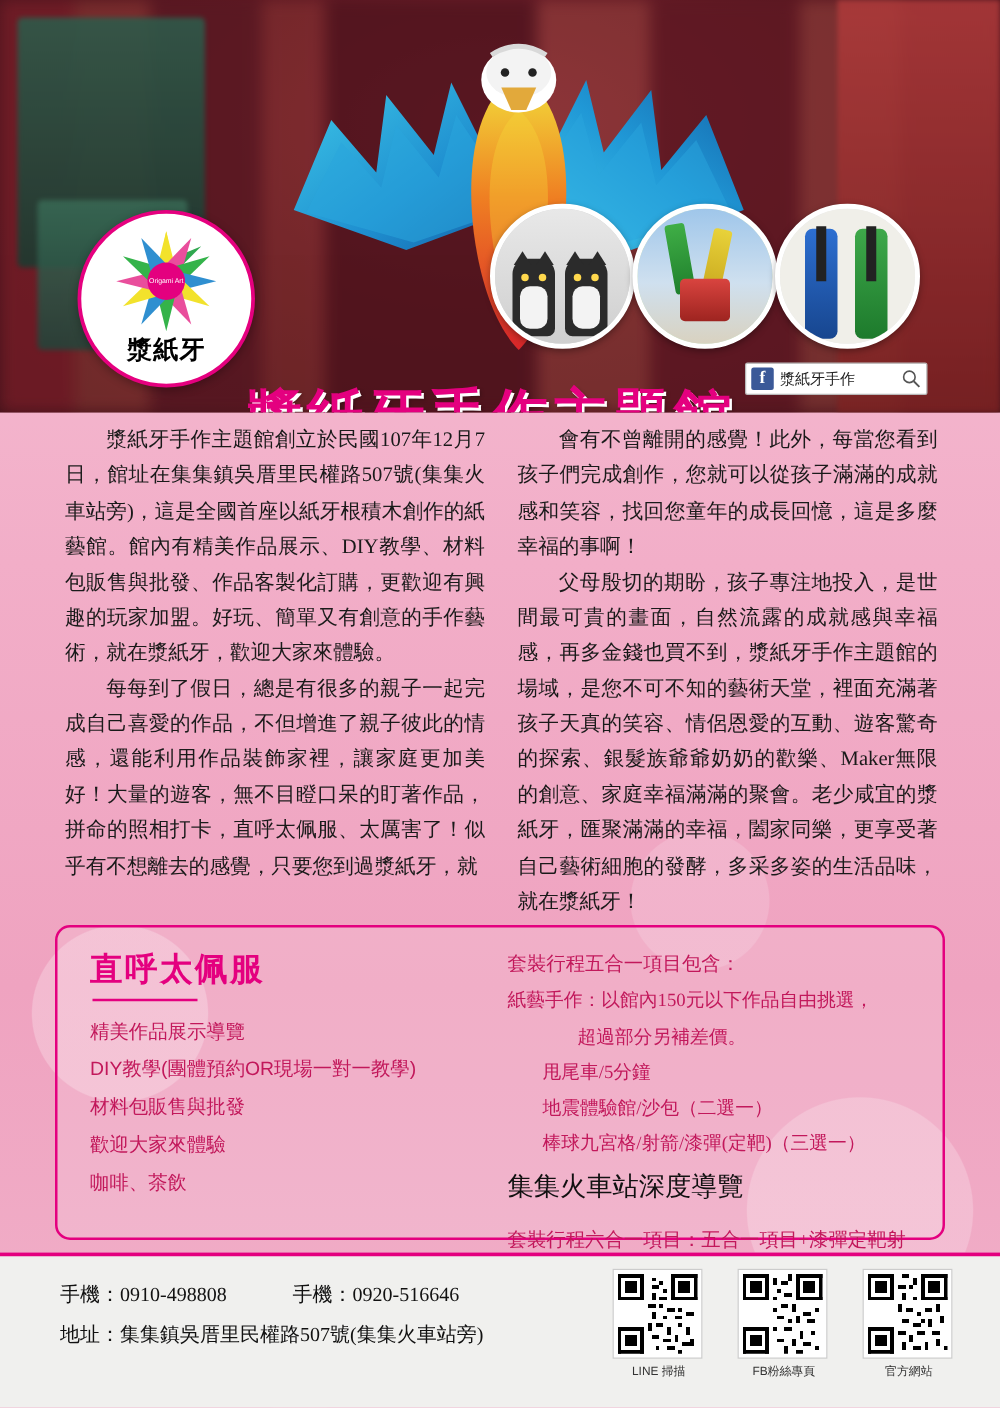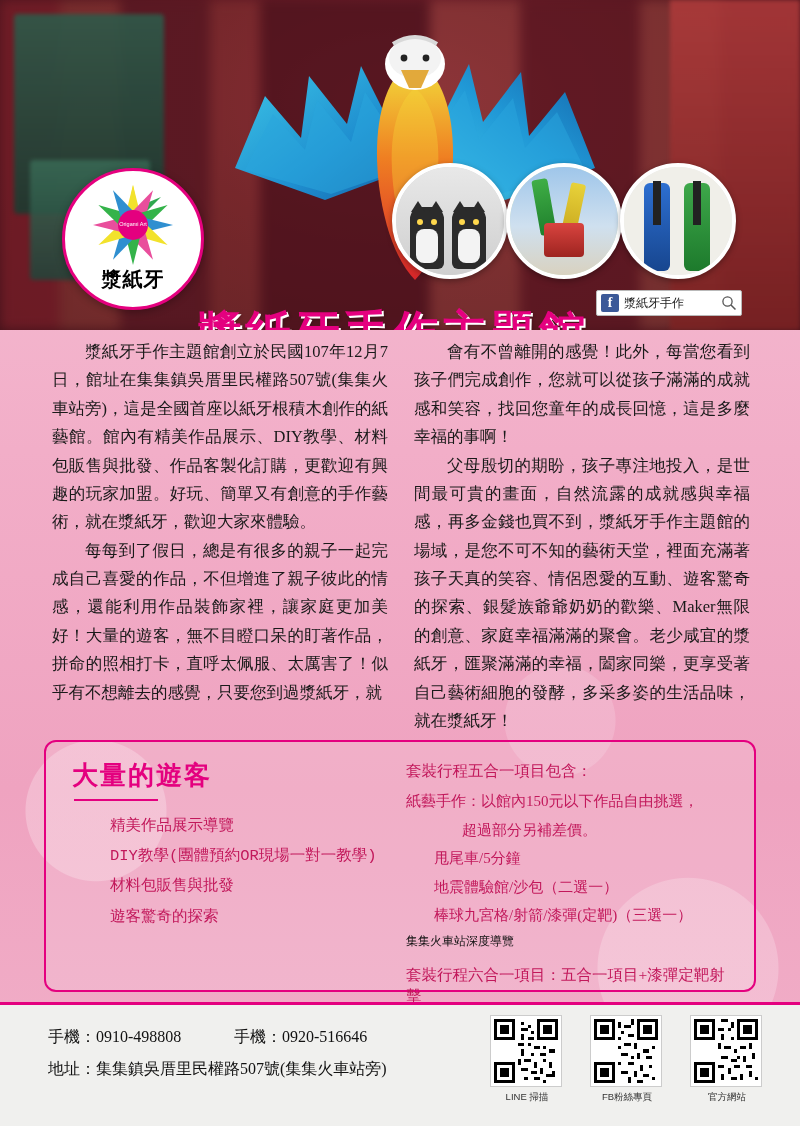--- a/index.html
+++ b/index.html
@@ -141,29 +141,28 @@
   }
   .svc-left{position:absolute;left:26px;top:16px;width:330px;}
   .svc-title{
     font-size:26px;font-weight:bold;color:#e4007f;letter-spacing:2px;
     font-family:"Liberation Serif",serif;
   }
   .svc-rule{width:84px;height:2px;background:#e4007f;margin:6px 0 10px 2px;}
   .svc-list{list-style:none;margin:0;padding:0;}
   .svc-list li{
     font-size:15.5px;color:#c2185b;line-height:1.95;
-    font-family:Liberation Mono, monospace;
-    margin-left:38px;
+    font-family:Liberation Sans, sans-serif;
   }
   .svc-right{position:absolute;left:360px;top:16px;width:330px;}
   .pk-head{font-size:15.5px;color:#c2185b;font-family:Liberation Mono, monospace;line-height:1.9;}
   .pk-line{font-size:15px;color:#c2185b;font-family:"Liberation Serif",serif;line-height:1.9;}
   .pk-ind{padding-left:56px;}
   .pk-ind2{padding-left:28px;}
-  .pk-dark{color:#111;font-size:12px;line-height:1.9;font-family:Liberation Sans, sans-serif;}
+  .pk-dark{color:#111;font-size:21px;line-height:1.9;font-family:Liberation Sans, sans-serif;}
   .pk-foot{margin-top:12px;font-size:15.5px;color:#c2185b;font-family:"Liberation Serif",serif;}
 
   
   .footer{
     position:absolute;left:0;top:1002px;width:800px;height:124px;
     background:#f0f0ee;
     border-top:3px solid #e4007f;
   }
   .ft-info{position:absolute;left:48px;top:16px;font-family:"Liberation Serif",serif;color:#111;font-size:16px;line-height:2.0;}
   .ft-row{display:flex;}
@@ -306,27 +305,28 @@
       <p>每每到了假日，總是有很多的親子一起完成自己喜愛的作品，不但增進了親子彼此的情感，還能利用作品裝飾家裡，讓家庭更加美好！大量的遊客，無不目瞪口呆的盯著作品，拼命的照相打卡，直呼太佩服、太厲害了！似乎有不想離去的感覺，只要您到過漿紙牙，就</p>
     </div>
     <div class="col">
       <p>會有不曾離開的感覺！此外，每當您看到孩子們完成創作，您就可以從孩子滿滿的成就感和笑容，找回您童年的成長回憶，這是多麼幸福的事啊！</p>
       <p>父母殷切的期盼，孩子專注地投入，是世間最可貴的畫面，自然流露的成就感與幸福感，再多金錢也買不到，漿紙牙手作主題館的場域，是您不可不知的藝術天堂，裡面充滿著孩子天真的笑容、情侶恩愛的互動、遊客驚奇的探索、銀髮族爺爺奶奶的歡樂、Maker無限的創意、家庭幸福滿滿的聚會。老少咸宜的漿紙牙，匯聚滿滿的幸福，闔家同樂，更享受著自己藝術細胞的發酵，多采多姿的生活品味，就在漿紙牙！</p>
     </div>
   </div>
 
   <div class="svc-box">
     <div class="svc-left">
-      <div class="svc-title">大量的遊客</div>
+      <div class="svc-title">直呼太佩服</div>
       <div class="svc-rule"></div>
       <ul class="svc-list">
         <li>精美作品展示導覽</li>
         <li>DIY教學(團體預約OR現場一對一教學)</li>
         <li>材料包販售與批發</li>
-        <li>遊客驚奇的探索</li>
+        <li>歡迎大家來體驗</li>
+        <li>咖啡、茶飲</li>
       </ul>
     </div>
     <div class="svc-right">
       <div class="pk-head">套裝行程五合一項目包含：</div>
       <div class="pk-line">
         <span>紙藝手作：</span><span>以館內150元以下作品自由挑選，</span>
       </div>
       <div class="pk-line pk-ind">超過部分另補差價。</div>
       <div class="pk-line pk-ind2">甩尾車/5分鐘</div>
       <div class="pk-line pk-ind2">地震體驗館/沙包（二選一）</div>

